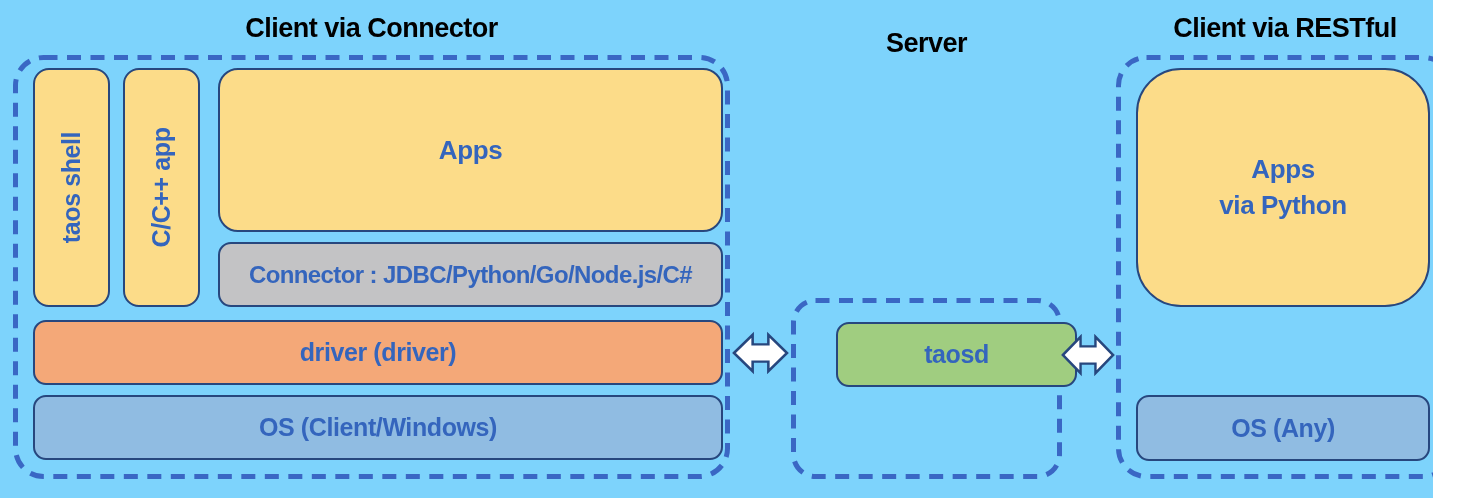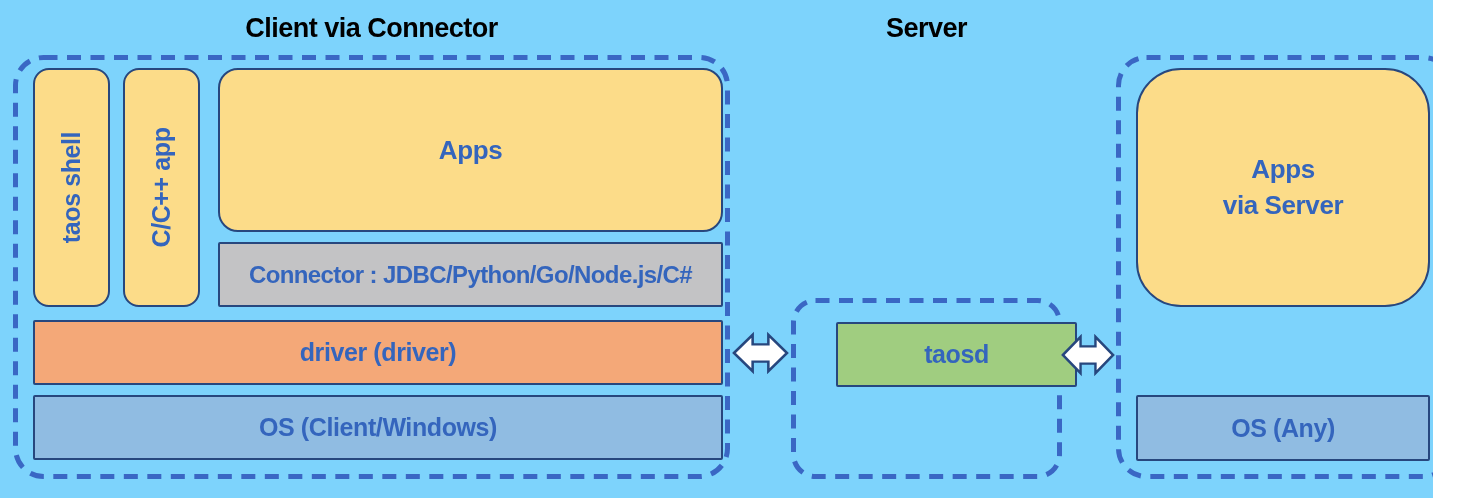--- a/index.html
+++ b/index.html
@@ -30,40 +30,41 @@
     color:#3465BD;
     font-size:25px;
     letter-spacing:-0.4px;
     text-align:center;
   }
   .yellow{background:#FCDC89;}
   .gray{background:#C3C3C5;}
   .orange{background:#F4A878;}
   .blue{background:#90BCE2;}
   .green{background:#A0CD80;}
-  .r13{border-radius:2px;}
+  .r13{border-radius:13px;}
   .r16{border-radius:16px;}
   .r20{border-radius:20px;}
   .r45{border-radius:45px;}
   .vertical span{
     transform:rotate(-90deg);
     white-space:nowrap;
     display:block;
   }
   .two-line{flex-direction:column;line-height:1.35;font-size:26px;}
   .connector-label{font-size:24px;letter-spacing:-0.6px;}
   .arrow-icon{position:absolute;}
 </style>
 </head>
 <body>
 
 <div class="canvas">
 
   <div class="sec-title" style="left:15px;top:13px;width:713px;">Client via Connector</div>
-  <div class="sec-title" style="left:791px;top:13px;width:271px;">Server</div>
+  <div class="sec-title" style="left:791px;top:28px;width:271px;">Server</div>
+  <div class="sec-title" style="left:1116px;top:13px;width:338px;">Client via RESTful</div>
 
   <svg class="dashed-svg" style="left:13px;top:55px;" width="717" height="424">
     <rect x="2.5" y="2.5" width="712" height="419" rx="28" ry="28" fill="none" stroke="#3A67C4" stroke-width="5" stroke-dasharray="14 9.5"></rect>
   </svg>
   <svg class="dashed-svg" style="left:791px;top:298px;" width="271" height="181">
     <rect x="2.5" y="2.5" width="266" height="176" rx="22" ry="22" fill="none" stroke="#3A67C4" stroke-width="5" stroke-dasharray="14 9.5"></rect>
   </svg>
   <svg class="dashed-svg" style="left:1116px;top:55px;" width="338" height="424">
     <rect x="2.5" y="2.5" width="333" height="419" rx="28" ry="28" fill="none" stroke="#3A67C4" stroke-width="5" stroke-dasharray="14 9.5"></rect>
   </svg>
@@ -94,19 +95,19 @@
   <div class="box green r13" style="left:807px;top:322px;width:241px;height:65px;margin-left:29px;">
     <span>taosd</span>
   </div>
 
   <svg class="arrow-icon" style="left:1061px;top:332px;" width="54" height="46" viewBox="0 0 58 48" preserveAspectRatio="none">
     <path d="M2,24 L21,5 L21,15 L37,15 L37,5 L56,24 L37,43 L37,33 L21,33 L21,43 Z" fill="#ffffff" stroke="#27477E" stroke-width="2.6" stroke-linejoin="miter"></path>
   </svg>
 
   <div class="box yellow r45 two-line" style="left:1136px;top:68px;width:294px;height:239px;">
     <span>Apps</span>
-    <span>via Server</span>
+    <span>via Python</span>
   </div>
   <div class="box blue r13" style="left:1136px;top:395px;width:294px;height:66px;align-items:center;">
     <span>OS (Any)</span>
   </div>
 
 </div>
 
 </body></html>

